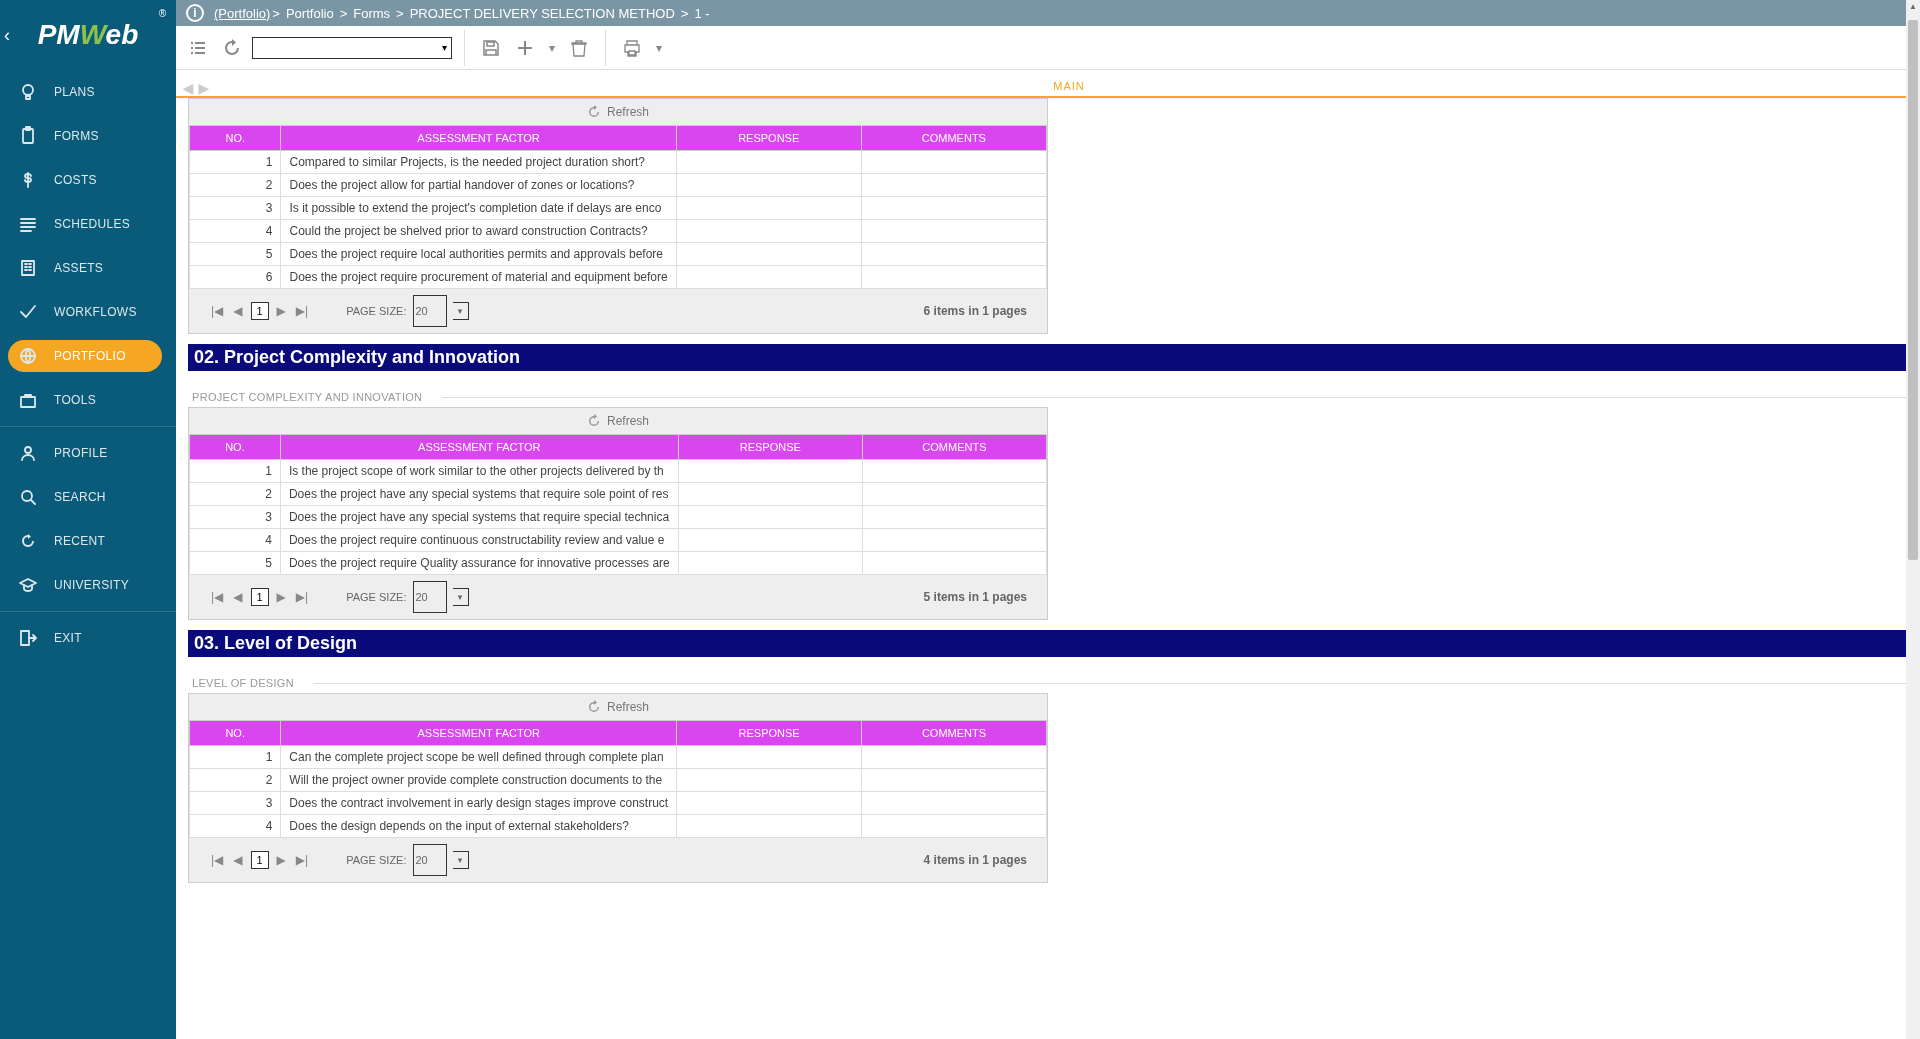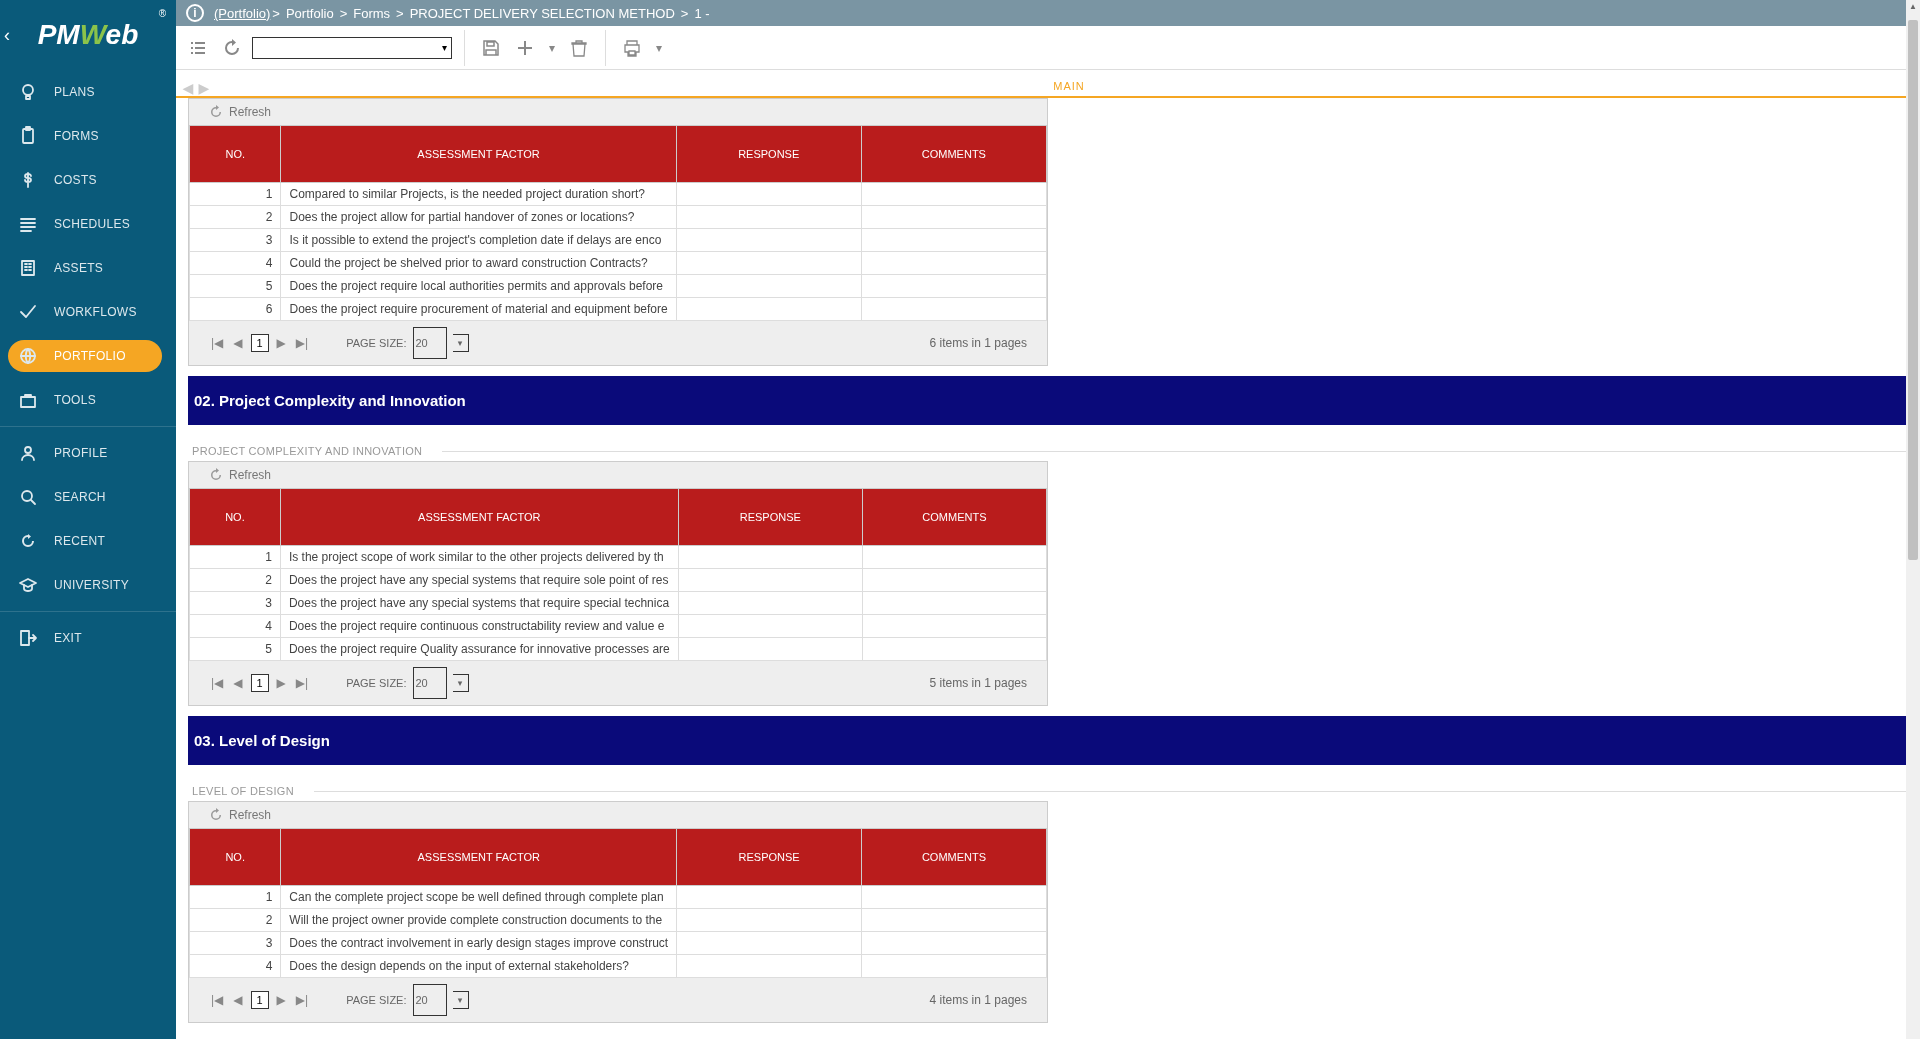--- a/index.html
+++ b/index.html
@@ -42,47 +42,47 @@
 
 .tabbar { height: 28px; display: flex; align-items: flex-end; border-bottom: 2px solid #f5a623; padding: 0 4px; }
 .tabbar .tab-arrows { display: flex; gap: 0; margin-right: 10px; color: #ccc; }
 .tabbar .tab-arrow { width: 16px; text-align: center; font-size: 14px; cursor: pointer; }
 .tabbar .tab { flex: 1; text-align: center; color: #f5a623; font-size: 11px; padding: 4px 0; letter-spacing: 1px; margin-top: 32px; }
 
 
 .content { flex: 1; overflow-y: auto; padding: 0 12px 12px 12px; }
 
 
-.section-header { background: #0a0a7a; color: #fff; font-weight: bold; padding: 16px 6px; font-size: 15px; margin-top: 10px; }
+.section-header { background: #0a0a7a; color: #fff; font-weight: bold; padding: 3px 6px; font-size: 18px; margin-top: 10px; }
 .section-sub { color: #999; font-size: 11px; padding: 6px 0 4px 4px; letter-spacing: 0.3px; display: flex; align-items: center; margin-top: 14px; }
 .section-sub .line { flex: 1; height: 1px; background: #ddd; margin-left: 20px; }
 
 
 .panel { border: 1px solid #ccc; margin-bottom: 8px; max-width: 860px; }
-.panel-toolbar { background: #eee; padding: 6px 20px; display: flex; align-items: center; gap: 6px; color: #777; font-size: 12px; }
+.panel-toolbar { background: #eee; padding: 6px 20px; display: flex; align-items: center; gap: 6px; color: #777; font-size: 12px; justify-content: center; }
 .refresh-icon { width: 14px; height: 14px; display: inline-block; }
 
 
 table.grid { width: 100%; border-collapse: collapse; }
-table.grid thead th { background: #b91c1c; color: #fff; font-size: 11px; font-weight: normal; padding: 22px 8px; border: 1px solid #ccc; text-align: center; }
+table.grid thead th { background: #d946ef; color: #fff; font-size: 11px; font-weight: normal; padding: 6px 8px; border: 1px solid #ccc; text-align: center; }
 table.grid tbody td { border: 1px solid #ddd; padding: 4px 8px; font-size: 12px; color: #444; white-space: nowrap; overflow: hidden; text-overflow: clip; }
 table.grid tbody td.num { text-align: right; width: 90px; }
 table.grid col.c-no { width: 94px; }
 table.grid col.c-factor { width: 380px; }
 table.grid col.c-resp { width: 190px; }
 table.grid col.c-comm { width: 190px; }
 
 
 .pager { background: #eee; padding: 6px 20px; display: flex; align-items: center; gap: 6px; font-size: 12px; color: #666; }
 .pager .pg-btn { color: #888; cursor: pointer; padding: 0 2px; }
 .pager .pg-input { width: 18px; height: 18px; border: 1px solid #333; text-align: center; font-size: 11px; }
 .pager .pg-size-label { margin-left: 30px; font-size: 11px; }
 .pager .pg-size { width: 34px; height: 32px; border: 1px solid #333; font-size: 11px; padding-left: 2px; display: inline-flex; align-items: center; }
 .pager .pg-size-caret { width: 16px; height: 18px; border: 1px solid #333; border-left: none; display: inline-flex; align-items: center; justify-content: center; font-size: 9px; }
-.pager .pg-info { margin-left: auto; }
+.pager .pg-info { margin-left: auto; font-weight: bold; }
 
 
 .scroll-stub { position: absolute; right: 0; top: 0; bottom: 0; width: 14px; background: #f0f0f0; }
 .scroll-stub .thumb { position: absolute; left: 2px; right: 2px; top: 20px; height: 540px; background: #c0c0c0; border-radius: 2px; }
 .scroll-stub .arrow-up { position: absolute; top: 2px; left: 0; right: 0; text-align: center; font-size: 8px; color: #666; }
 
 svg { display: block; }
 </style>
 </head>
 <body>

